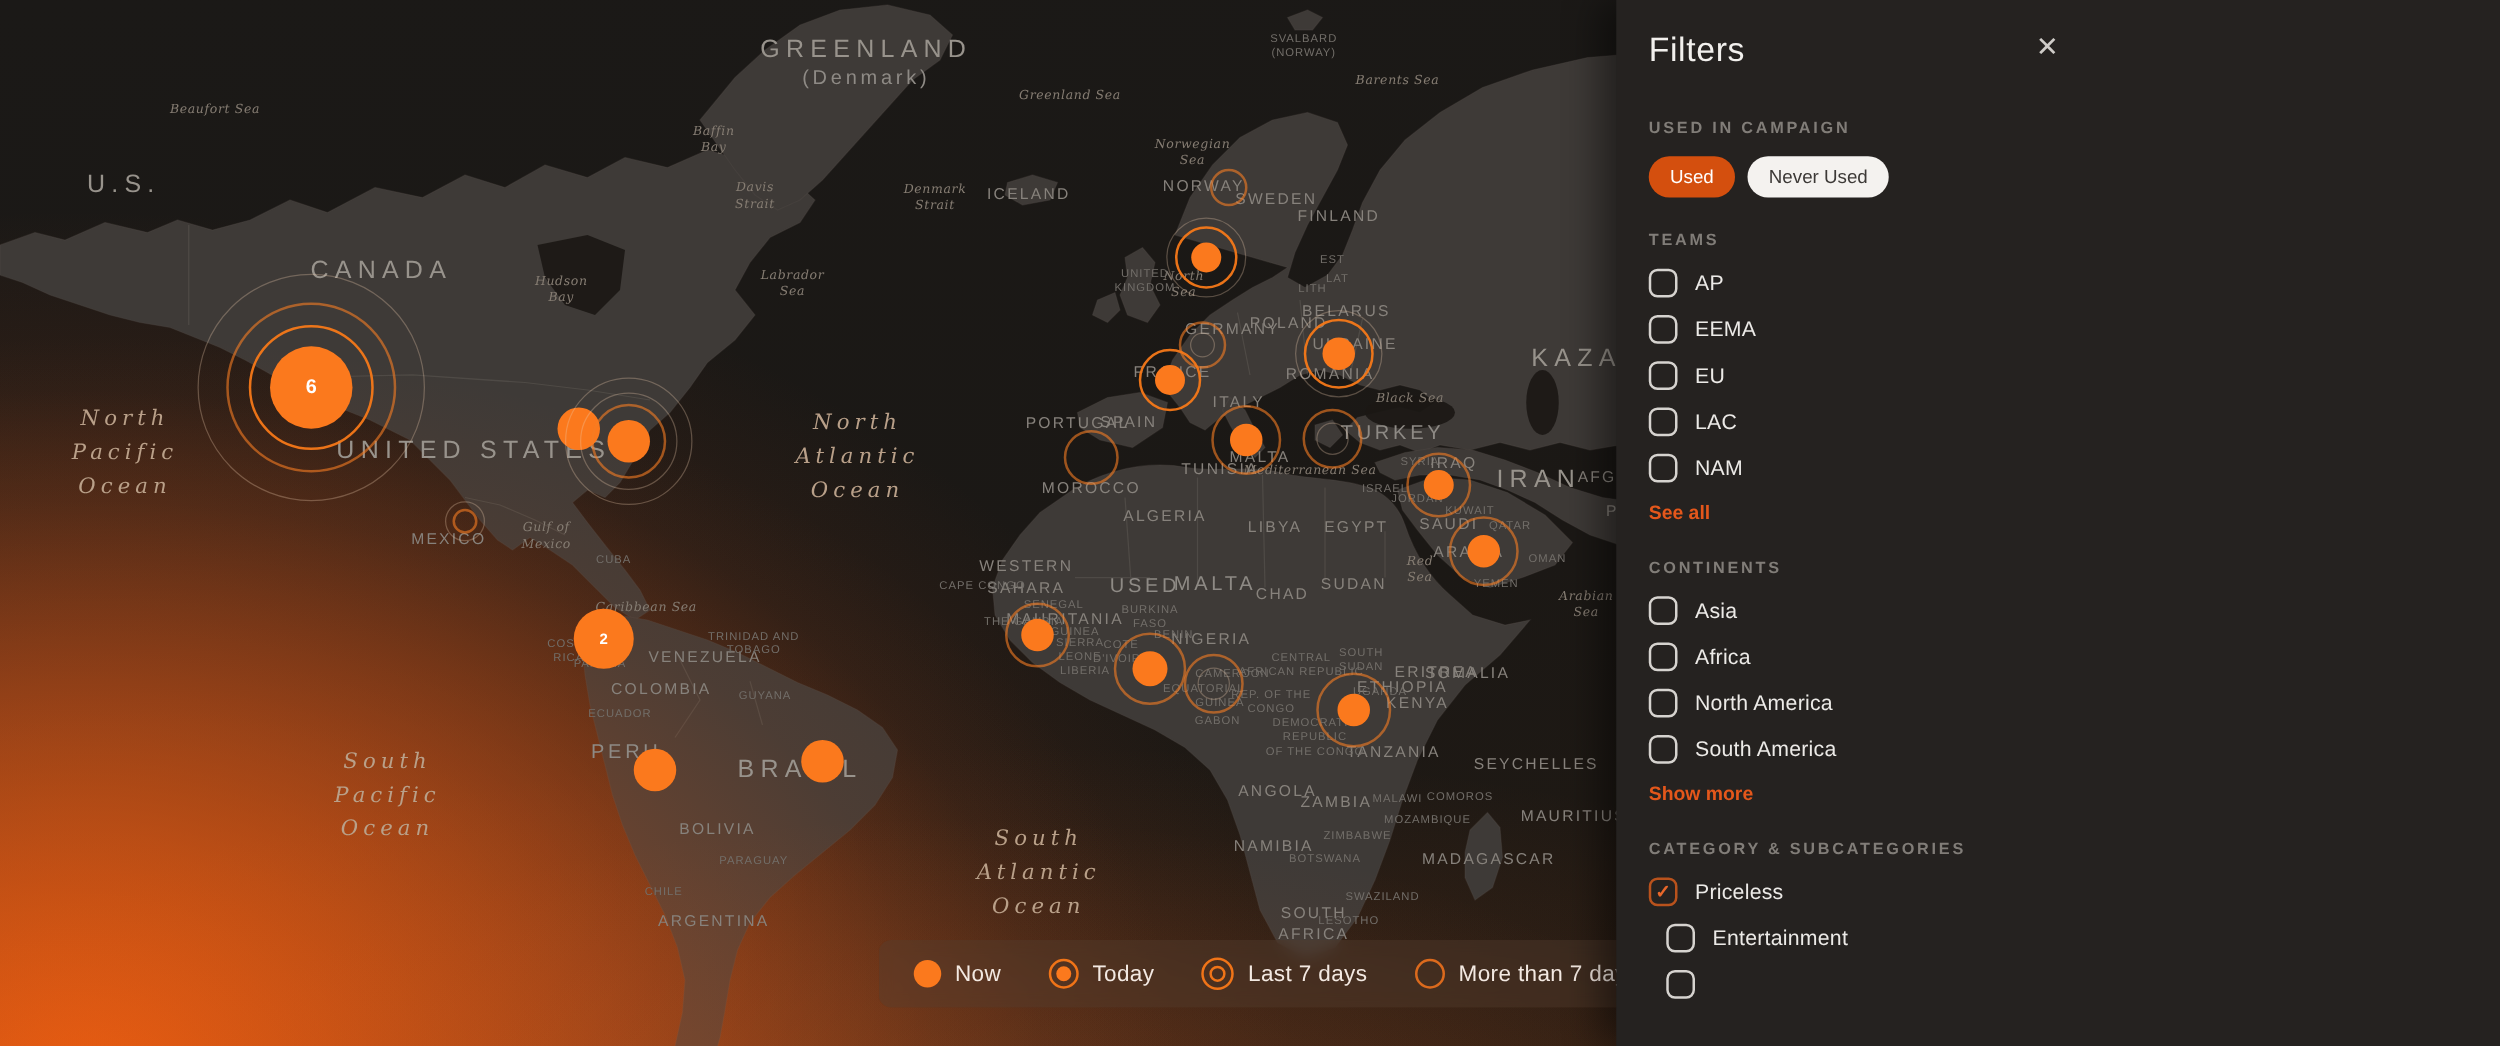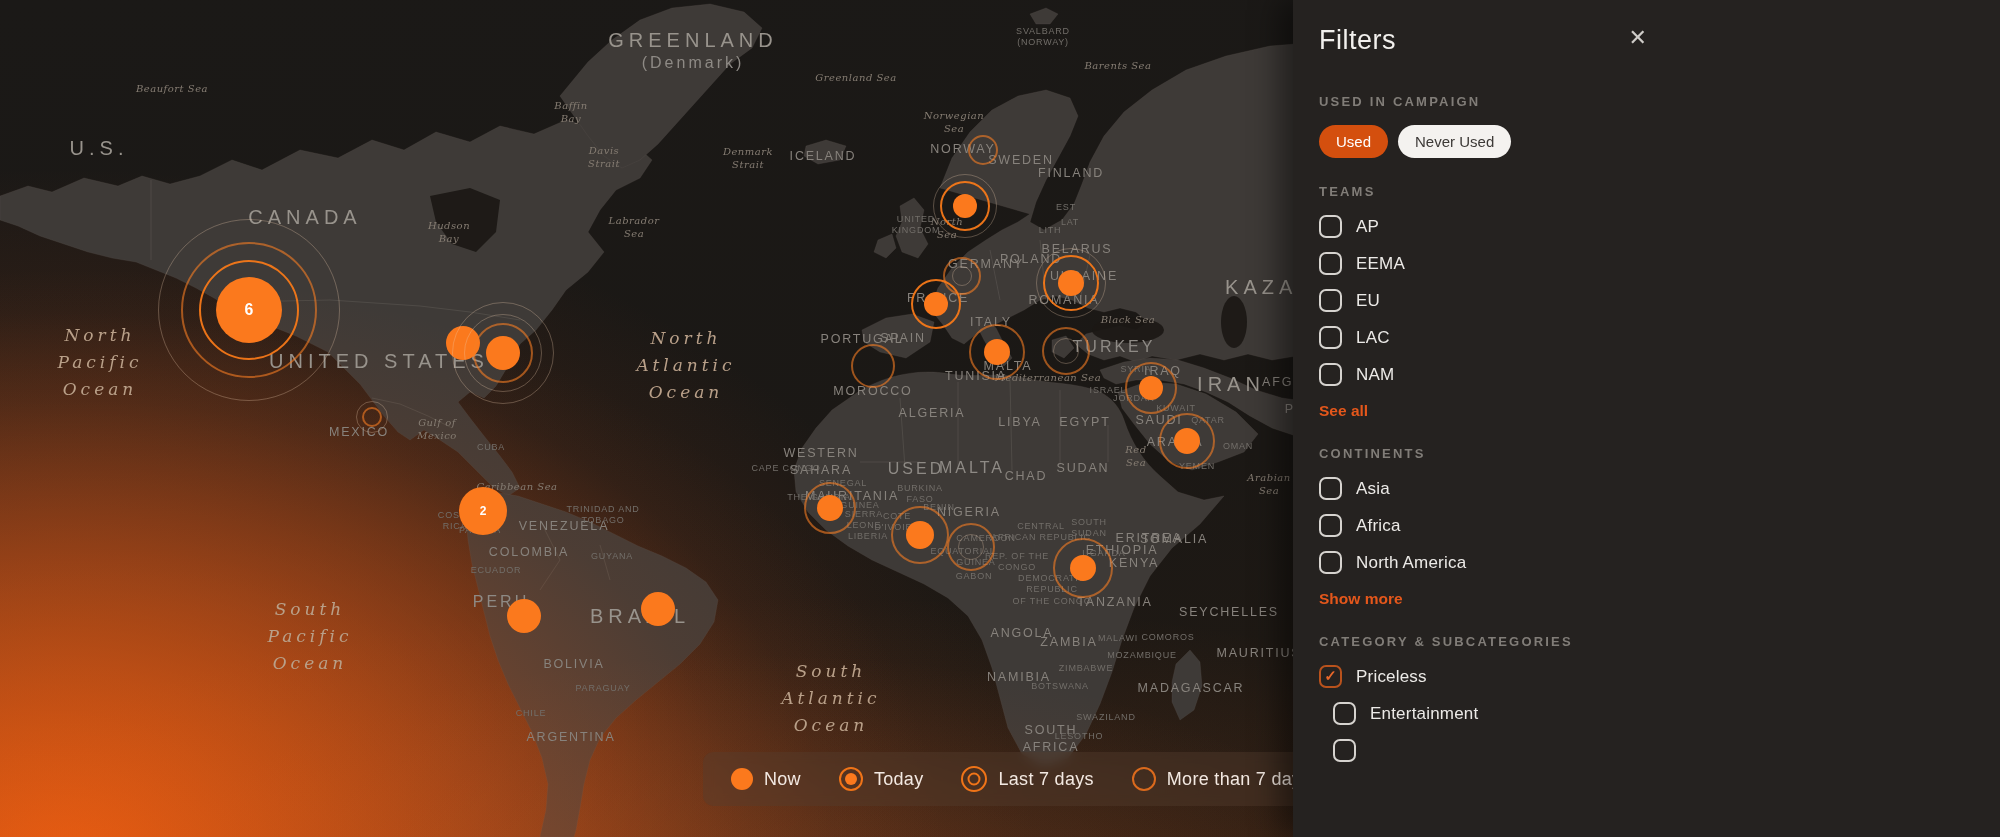--- a/index.html
+++ b/index.html
@@ -438,20 +438,24 @@
     <span class="clabel">Asia</span>
   </label>
             <label class="check-row">
     <span class="cbox"></span>
     <span class="clabel">Africa</span>
   </label>
             <label class="check-row">
     <span class="cbox"></span>
     <span class="clabel">North America</span>
   </label>
+            <label class="check-row">
+    <span class="cbox"></span>
+    <span class="clabel">South America</span>
+  </label>
           </div>
         <span class="link">Show more</span>
       </div>
       <div class="sec">
         <div class="sec-header">CATEGORY &amp; SUBCATEGORIES</div>
         <div id="category-list">
             <label class="check-row checked">
     <span class="cbox">
                 <span class="tick">✓</span>
               </span>

